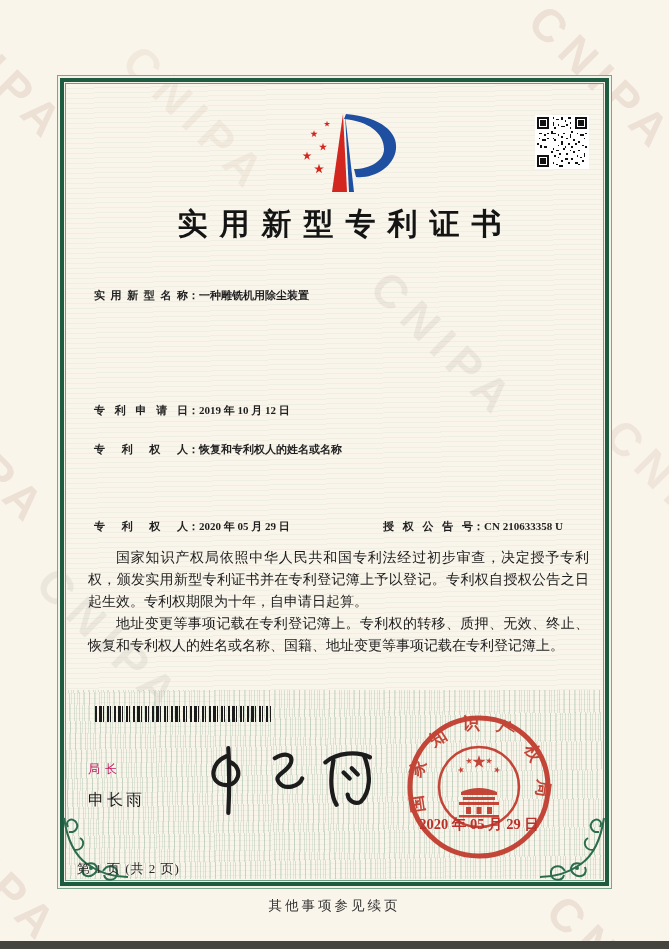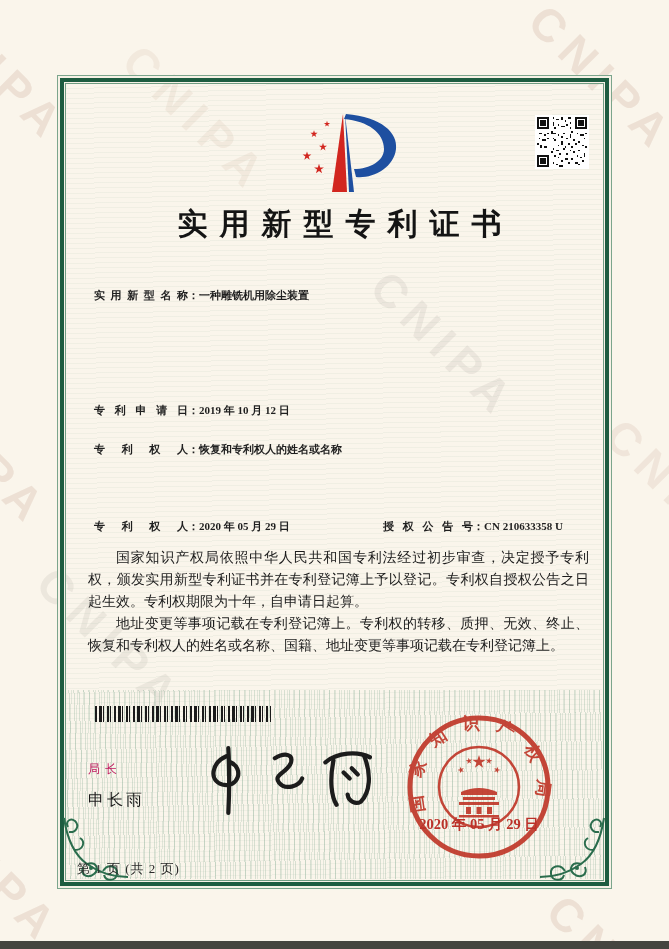--- a/index.html
+++ b/index.html
@@ -186,15 +186,16 @@
       <path d="M3,2 C6,22 12,38 26,48 C40,58 54,61 67,61"></path>
       <path d="M26,48 c9,-3 13,5 7,10 c-6,5 -14,1 -11,-7"></path>
       <path d="M42,55 c5,-8 15,-5 14,3 c-1,7 -11,8 -13,1"></path>
       <path d="M8,16 c7,1 11,-6 6,-11 c-5,-4 -10,1 -7,6"></path>
       <path d="M14,34 c8,0 11,-8 5,-12"></path>
       <circle cx="30" cy="52" r="2" fill="#2b6d4d" stroke="none"></circle>
     </g>
   </svg>
 
   <div class="page-num">第 1 页 (共 2 页)</div>
+  <div class="continuation">其他事项参见续页</div>
   <div class="bottom-strip"></div>
 
 </div>
 
 </body></html>

